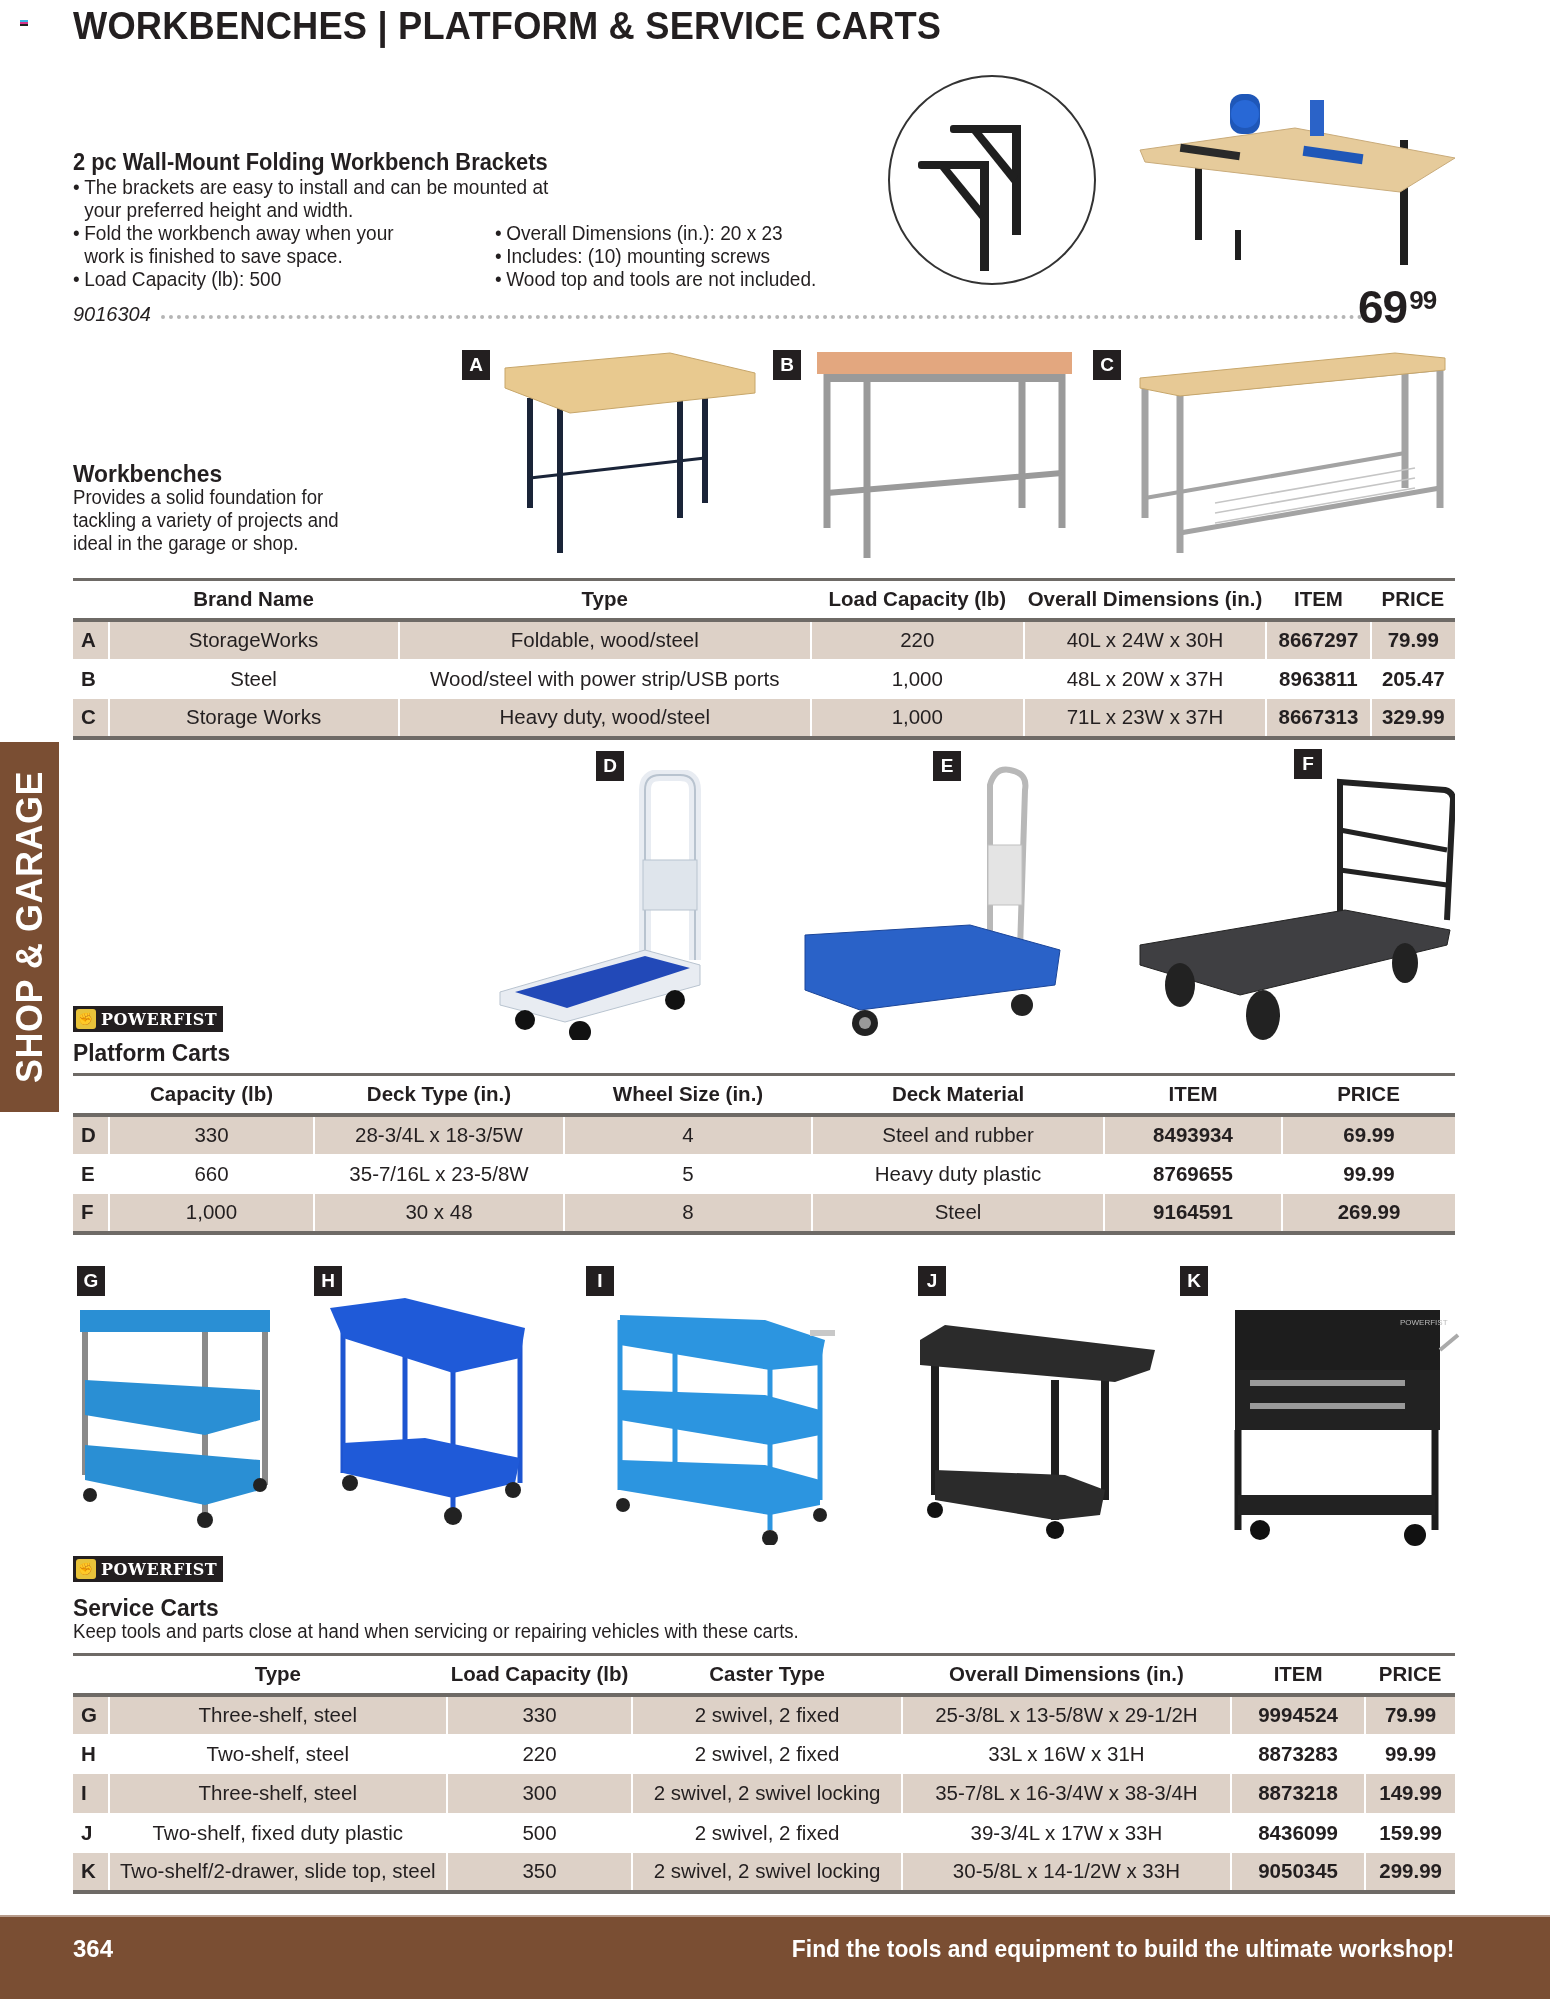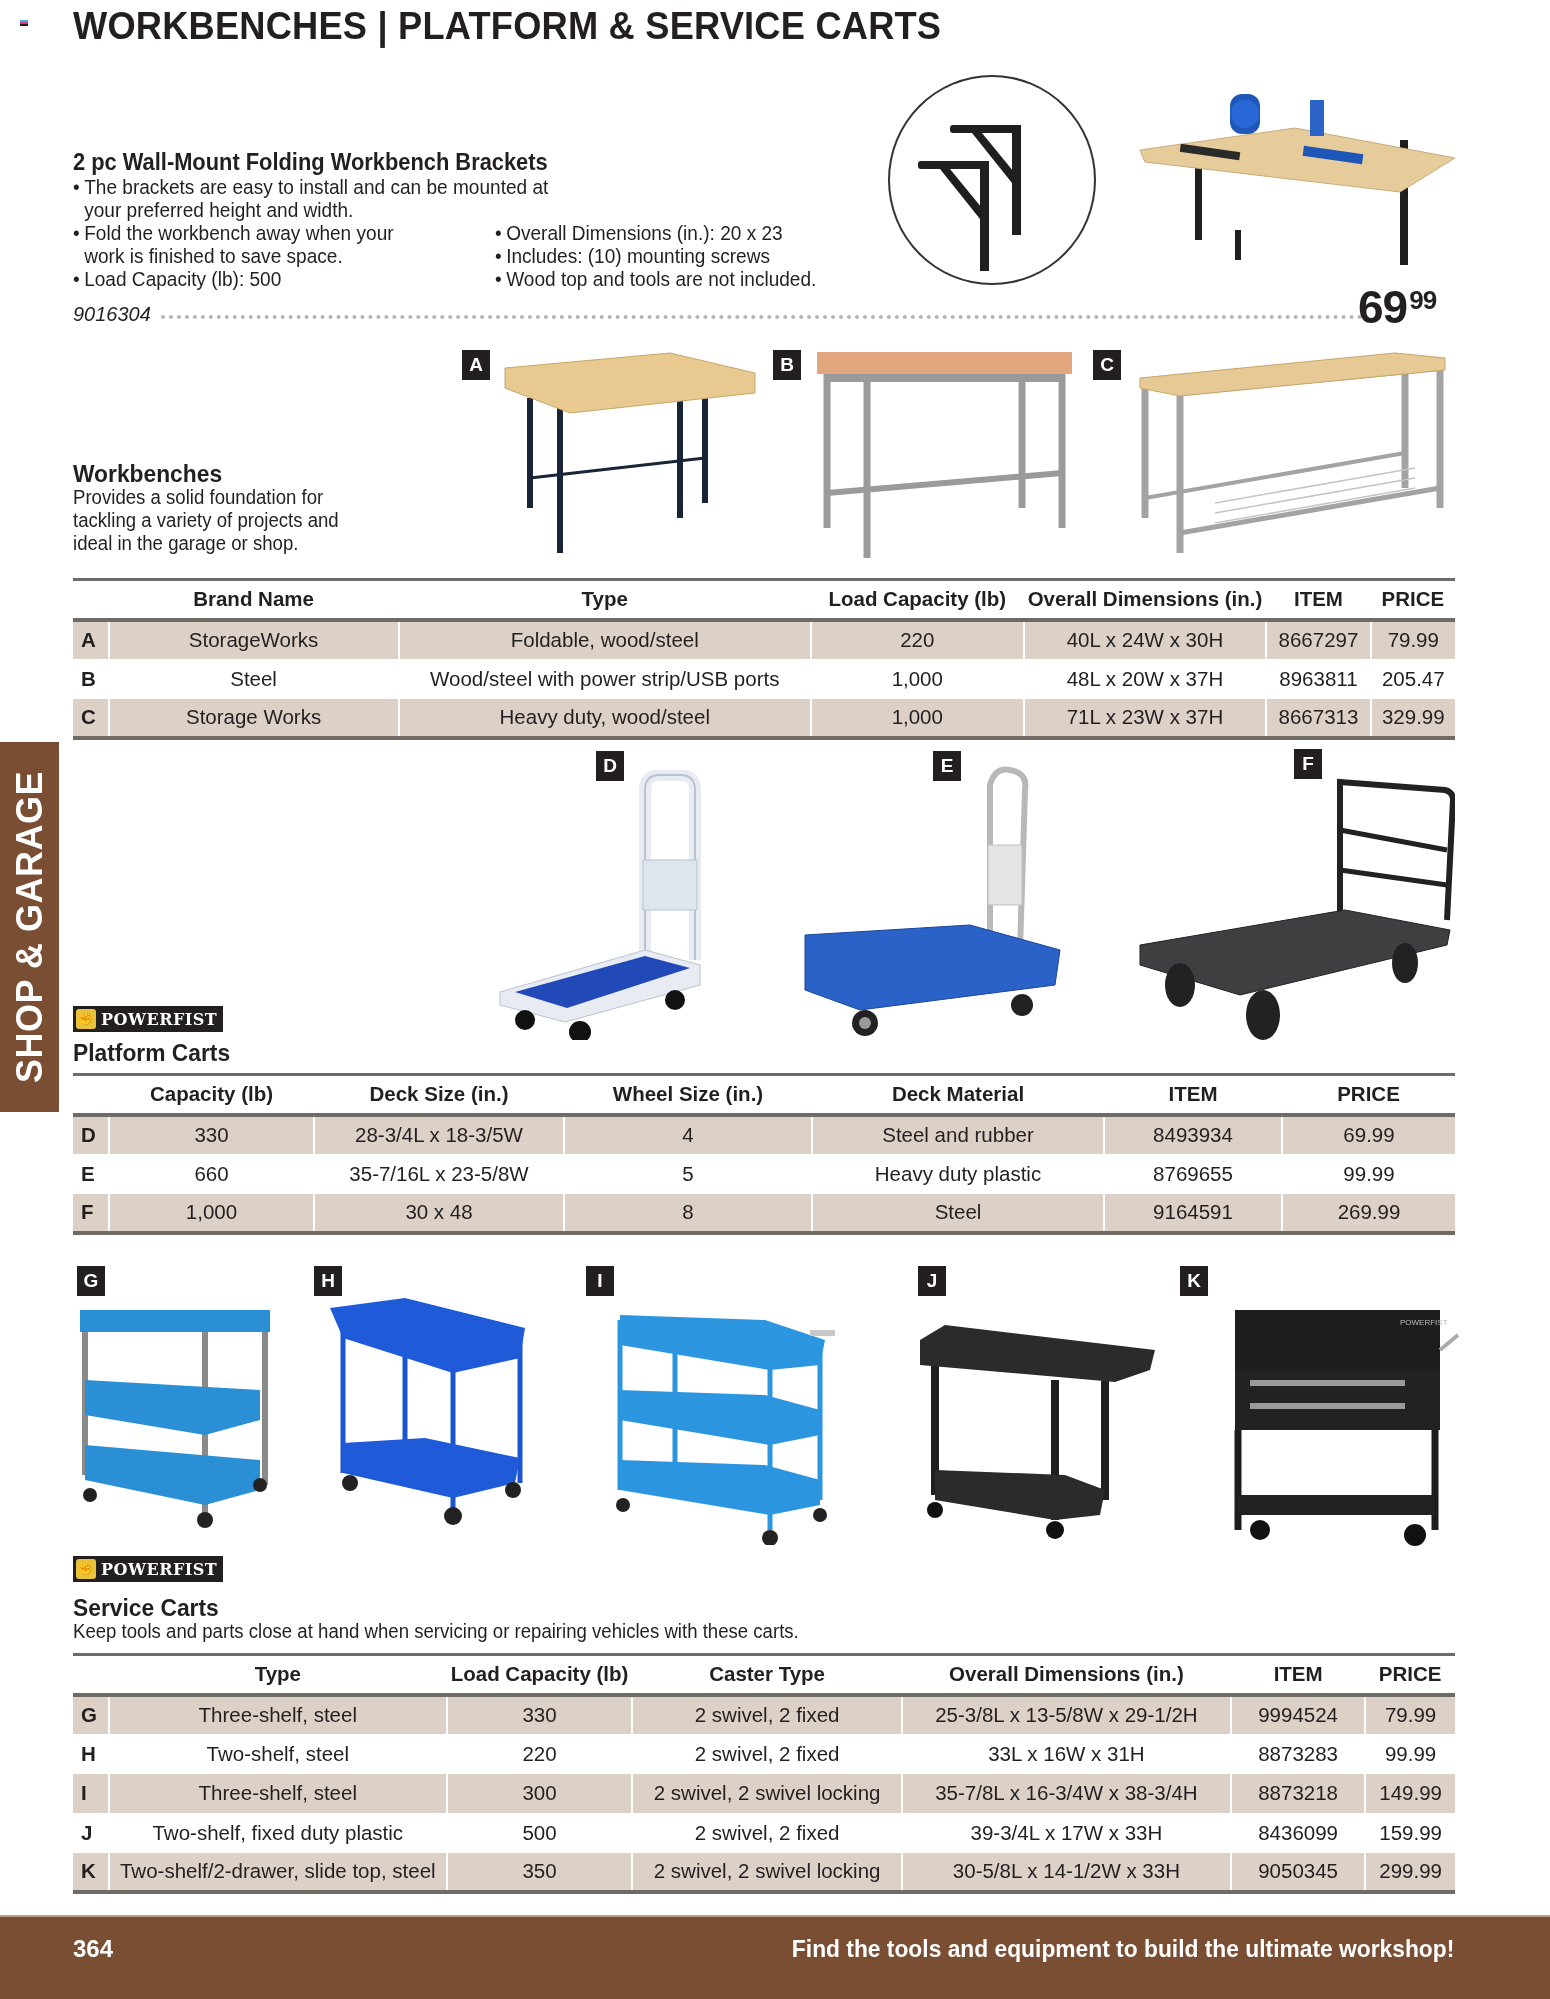--- a/index.html
+++ b/index.html
@@ -32,21 +32,21 @@
   .sec-title { font-size: 24px; font-weight: bold; color: #231f20; transform: scaleX(0.95); transform-origin: left top; }
   .sec-desc { font-size: 20px; line-height: 23px; color: #231f20; transform: scaleX(0.93); transform-origin: left top; }
 
   
   table.spec { position: absolute; border-collapse: collapse; font-size: 20.5px; color: #231f20; }
   table.spec thead th { font-weight: bold; height: 40px; text-align: center; border-top: 3px solid #6e6a66; border-bottom: 4px solid #6e6a66; padding: 0 4px; white-space: nowrap; font-size: 20.5px; }
   table.spec td { height: 39.5px; text-align: center; white-space: nowrap; padding: 0 4px; border-left: 2px solid #ffffff; }
   table.spec tbody tr:nth-child(odd) td { background: #ddd1c7; }
   table.spec tbody tr:last-child td { border-bottom: 4px solid #6e6a66; }
   table.spec td.letter { font-weight: bold; width: 36px; border-left: none; text-align: left; padding-left: 8px; }
-  table.spec td.item, table.spec td.price { font-weight: normal; }
+  table.spec td.item, table.spec td.price { font-weight: bold; }
 
   
   .side-tab { left: 0; top: 742px; width: 59px; height: 370px; background: #7a4e33; }
   .side-tab span { position: absolute; left: 50%; top: 50%; transform: translate(-50%, -50%) rotate(-90deg); color: #ffffff; font-weight: bold; font-size: 36px; white-space: nowrap; letter-spacing: 0.5px; }
 
   
   .logo { height: 26px; background: #231f20; display: flex; align-items: center; padding: 0 6px 0 3px; gap: 5px; }
   .logo .fist { width: 20px; height: 20px; background: #e8c33a; border-radius: 3px; display: flex; align-items: center; justify-content: center; font-size: 12px; color: #231f20; font-weight: bold; }
   .logo .txt { color: #ffffff; font-family: "DejaVu Serif", serif; font-weight: bold; font-size: 16px; letter-spacing: 0.5px; }
 
@@ -255,21 +255,21 @@
   <span class="fist">✊</span>
   <span class="txt">POWERFIST</span>
 </div>
 <div class="abs sec-title" style="left:73px; top:1039px;">Platform Carts</div>
 
 <table class="spec" style="left:73px; top:1073px; width:1382px;">
   <thead>
     <tr>
       <th style="width:36px;"></th>
       <th style="width:205px;">Capacity (lb)</th>
-      <th style="width:250px;">Deck Size (in.)</th>
+      <th style="width:250px;">Deck Type (in.)</th>
       <th style="width:248px;">Wheel Size (in.)</th>
       <th style="width:292px;">Deck Material</th>
       <th style="width:178px;">ITEM</th>
       <th style="width:173px;">PRICE</th>
     </tr>
   </thead>
   <tbody>
     <tr>
       <td class="letter">D</td>
       <td>330</td>

